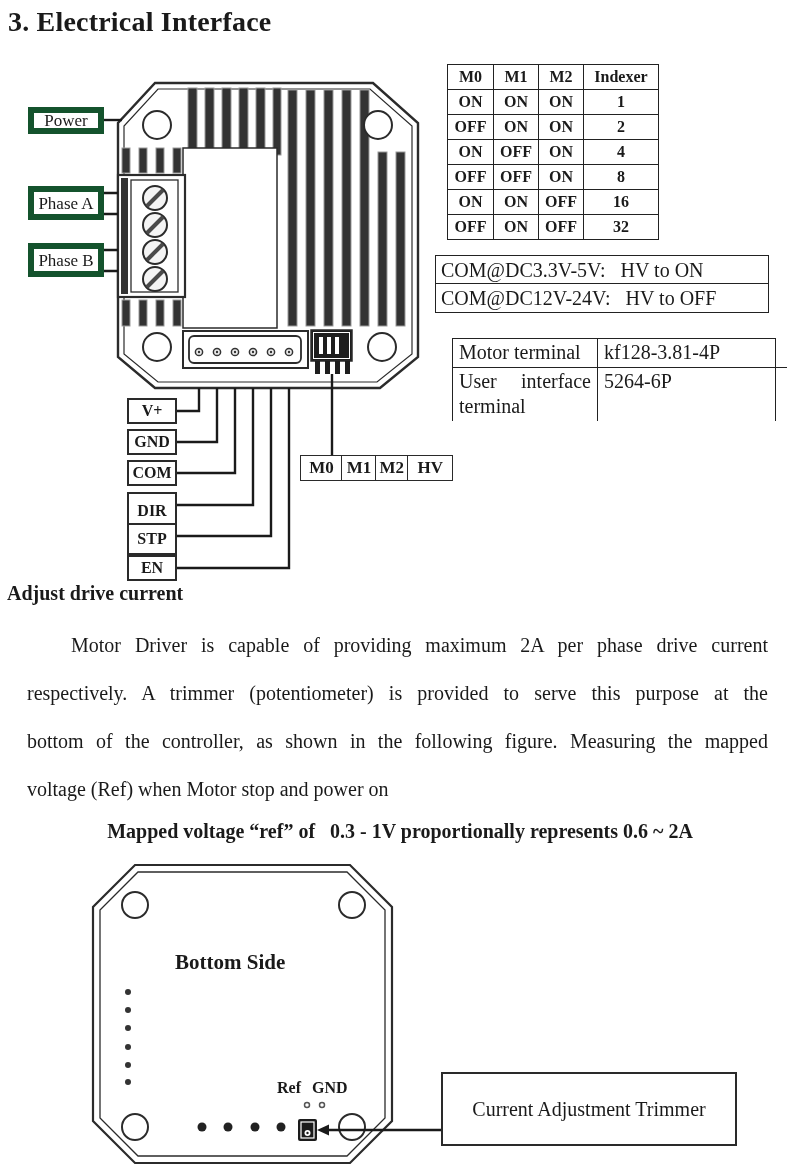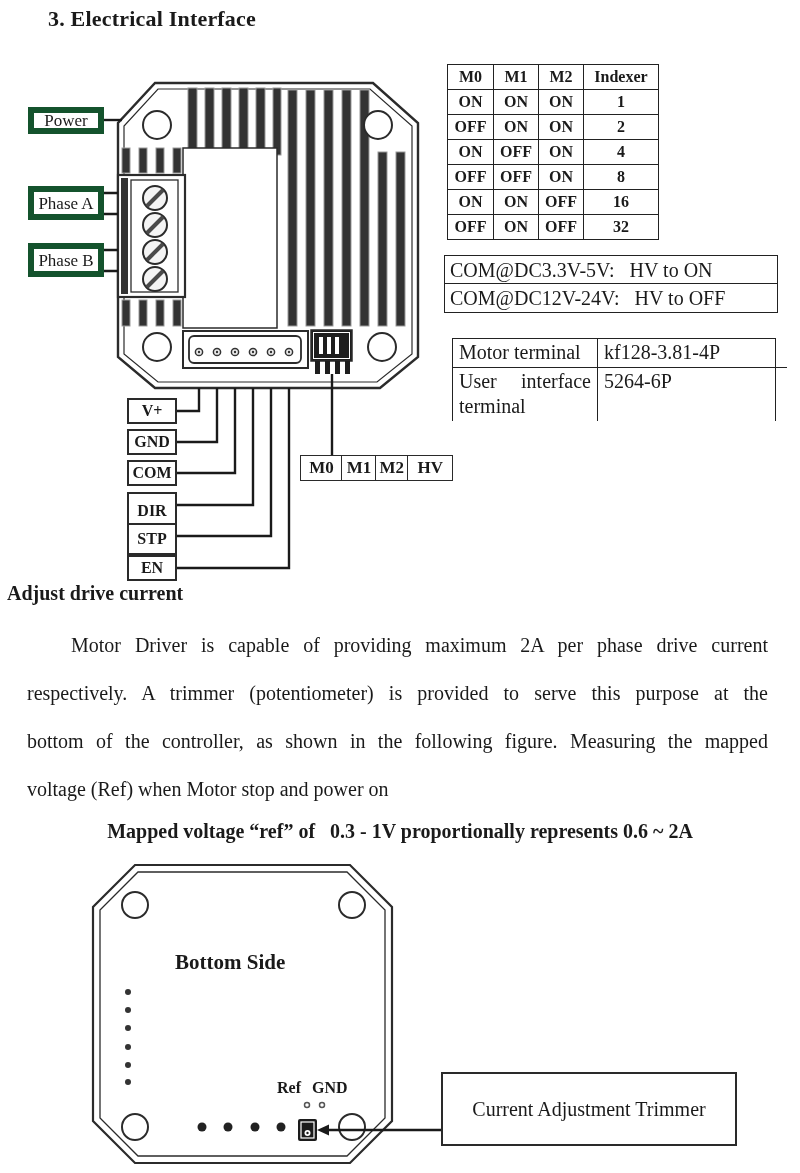--- a/index.html
+++ b/index.html
@@ -3,21 +3,21 @@
 <meta charset="utf-8">
 <style>
   * { margin:0; padding:0; box-sizing:border-box; }
   html,body { background:#ffffff; }
   .page {
     position:relative; width:800px; height:1173px; background:#fff;
     font-family:"Liberation Serif","DejaVu Serif",serif; color:#1a1a1a;
     overflow:hidden;
   }
   .abs { position:absolute; }
-  .h-main { font-size:22px; font-weight:bold; letter-spacing:.2px;margin-left:40px; }
+  .h-main { font-size:28px; font-weight:bold; letter-spacing:.2px; }
   .h-sub  { font-size:20px; font-weight:bold; }
   .lbox {
     border:6px solid #14532d; background:#fff; display:flex;
     align-items:center; justify-content:center; font-size:17px; line-height:1;
   }
   .pinbox {
     border:2px solid #2a2a2a; background:#fff; display:flex;
     align-items:center; justify-content:center; font-size:16px; font-weight:bold;
   }
   .diprow { display:flex; }
@@ -236,21 +236,21 @@
     </tr>
     <tr>
       <td>OFF</td>
           <td>ON</td>
       <td>OFF</td>
           <td>32</td>
     </tr>
   </tbody>
     </table>
 
-  <div class="abs" style="left:444px; top:255px; width:334px;">
+  <div class="abs" style="left:435px; top:255px; width:334px;">
     <div class="comrow">COM@DC3.3V-5V:   HV to ON</div>
     <div class="comrow">COM@DC12V-24V:   HV to OFF</div>
   </div>
 
   <div class="abs term" style="left:452px; top:338px; width:324px;">
     <div class="c r1 k just">Motor terminal</div>
     <div class="c r1">kf128-3.81-4P</div>
     <div class="c k just">User interface terminal</div>
     <div class="c">5264-6P</div>
   </div>

